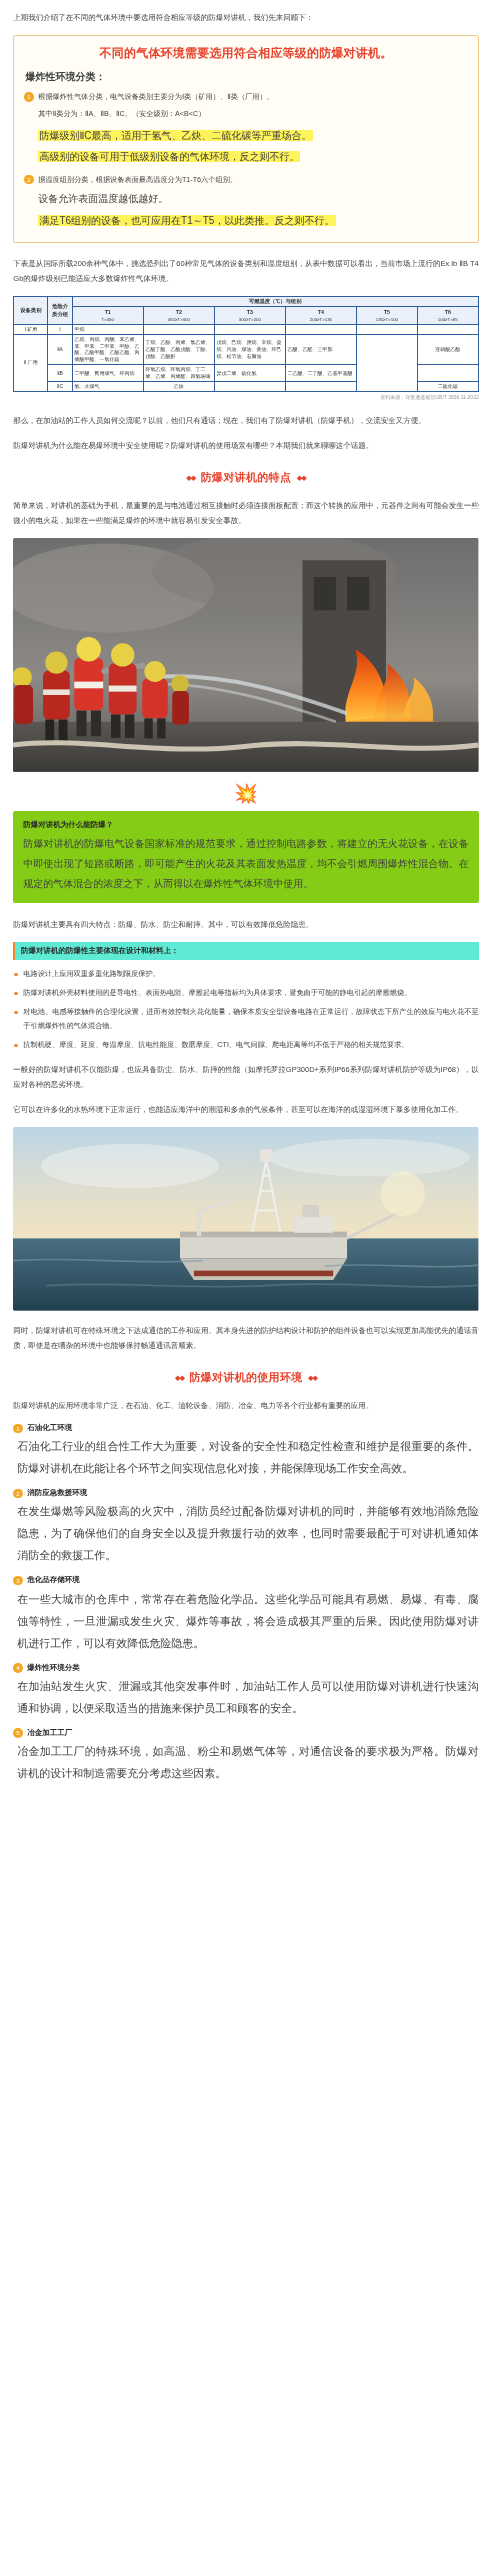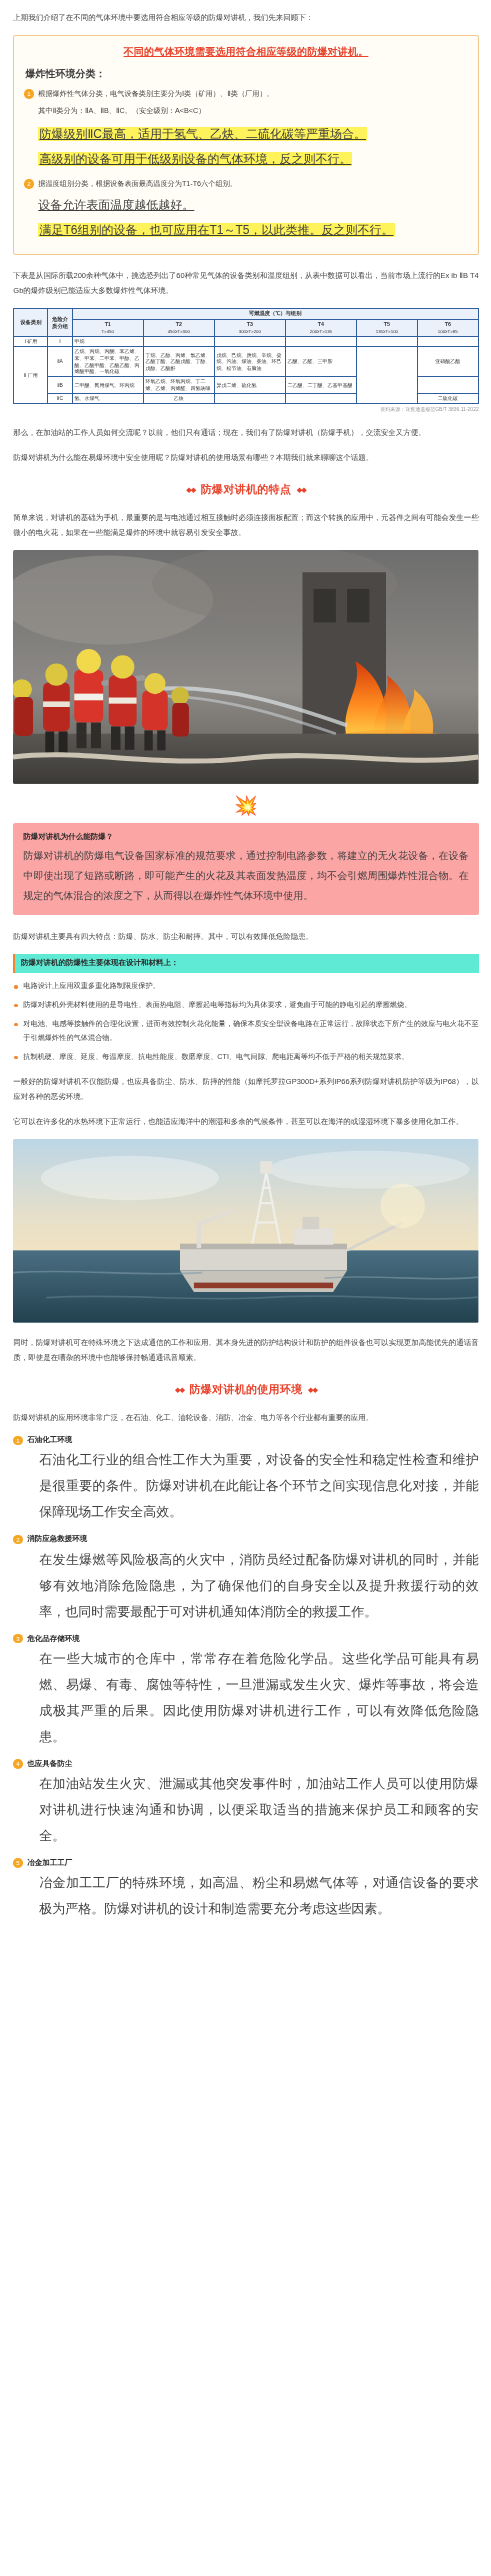--- a/index.html
+++ b/index.html
@@ -25,25 +25,24 @@
   .callout {
     border: 0.6px solid #f0c88a;
     background: #fffdf5;
     border-radius: 2.2px;
     padding: 9px 10px 10px 10px;
     margin-bottom: 13.3px;
   }
   .callout-title {
     color: #e8432c;
     font-weight: bold;
-    font-size: 10px;
+    font-size: 12px;
     text-align: center;
     margin-bottom: 7.8px;
     letter-spacing: 0.2px;
-    text-decoration: underline;
   }
   .callout-sub {
     font-size: 10px;
     color: #3f3f3f;
     margin: 0 0 6.7px 1.1px;
     font-weight: bold;
   }
   .num-item { display: flex; align-items: flex-start; margin-bottom: 3.3px; }
   .num-badge {
     flex: 0 0 auto;
@@ -53,21 +52,21 @@
     color: #fff;
     font-size: 6.1px;
     line-height: 9.5px;
     text-align: center;
     margin-right: 4.4px;
     margin-top: 1.7px;
   }
   .num-text { font-size: 7.2px; line-height: 1.85; color: #3f3f3f; }
   .indent-1 { margin: 1.1px 0 5.6px 14px; font-size: 7.2px; line-height: 1.85; }
   .hl-yellow { background: #fff35c; padding: 0 1.1px; }
-  .sub-line { margin: 0 0 2.2px 14px; font-size: 12px; line-height: 1.9; text-decoration: underline; }
+  .sub-line { margin: 0 0 2.2px 14px; font-size: 10px; line-height: 1.9; }
 
   
   .table-wrap { margin: 3.3px 0 2.2px 0; }
   table.gas {
     border-collapse: collapse;
     width: 100%;
     font-size: 5px;
     color: #333;
     table-layout: fixed;
   }
@@ -98,21 +97,21 @@
   .sec-head .txt {
     color: #e8432c;
     font-weight: bold;
     font-size: 11px;
     letter-spacing: 0.3px;
   }
   figure { margin: 0 0 12.2px 0; }
 
   
   .bluebox {
-    background: #fca5a5;
+    background: #84cc16;
     border-radius: 2.2px;
     padding: 9px 10px;
     margin: 3.3px 0 13.3px 0;
   }
   .bluebox-title { font-weight: bold; font-size: 7.5px; color: #2b2b2b; margin-bottom: 4.4px; }
   .bluebox-text { font-size: 10px; line-height: 2.0; color: #3f3f3f; text-align: justify; }
 
   
   .bar-title {
     display: flex; align-items: center; gap: 4.4px;
@@ -135,28 +134,28 @@
   ul.dotlist > li:before {
     content: "";
     position: absolute; left: 1.1px; top: 6.1px;
     width: 3.3px; height: 3.3px; border-radius: 50%;
     background: #f5842a;
   }
 
   
   ol.numlist { list-style: none; margin: 0; padding: 0; counter-reset: n; }
   ol.numlist > li { margin-bottom: 9px; }
-  .ind-head { display: flex; align-items: center; gap: 4.4px; margin-bottom: 2.2px; }
+  .ind-head { display: flex; align-items: flex-end; gap: 4.4px; margin-bottom: 2.2px; }
   .ind-num {
     width: 9.5px; height: 9.5px; border-radius: 50%;
     background: #f5a623; color: #fff;
     font-size: 6.1px; line-height: 9.5px; text-align: center; flex: 0 0 auto;
   }
   .ind-title { font-weight: bold; font-size: 7.5px; color: #2b2b2b; }
-  .ind-body { font-size: 13px; line-height: 2.0; color: #3f3f3f; margin-left: 26px; text-align: justify; }
+  .ind-body { font-size: 11px; line-height: 2.0; color: #3f3f3f; margin-left: 4px; text-align: justify; }
 
   
   .center-icon { text-align: center; margin: 10px 0 7.8px 0; font-size: 19px; line-height: 1; }
 
   
   .scene { width: 100%; display: block; border-radius: 1.7px; }
 </style>
 </head>
 <body>
 
@@ -446,21 +445,21 @@
     <li>
       <div class="ind-head">
         <span class="ind-num">3</span>
         <span class="ind-title">危化品存储环境</span>
       </div>
       <div class="ind-body">在一些大城市的仓库中，常常存在着危险化学品。这些化学品可能具有易燃、易爆、有毒、腐蚀等特性，一旦泄漏或发生火灾、爆炸等事故，将会造成极其严重的后果。因此使用防爆对讲机进行工作，可以有效降低危险隐患。</div>
     </li>
     <li>
       <div class="ind-head">
         <span class="ind-num">4</span>
-        <span class="ind-title">也应具备防尘</span>
+        <span class="ind-title">爆炸性环境分类</span>
       </div>
       <div class="ind-body">在加油站发生火灾、泄漏或其他突发事件时，加油站工作人员可以使用防爆对讲机进行快速沟通和协调，以便采取适当的措施来保护员工和顾客的安全。</div>
     </li>
     <li>
       <div class="ind-head">
         <span class="ind-num">5</span>
         <span class="ind-title">冶金加工工厂</span>
       </div>
       <div class="ind-body">冶金加工工厂的特殊环境，如高温、粉尘和易燃气体等，对通信设备的要求极为严格。防爆对讲机的设计和制造需要充分考虑这些因素。</div>
     </li>

